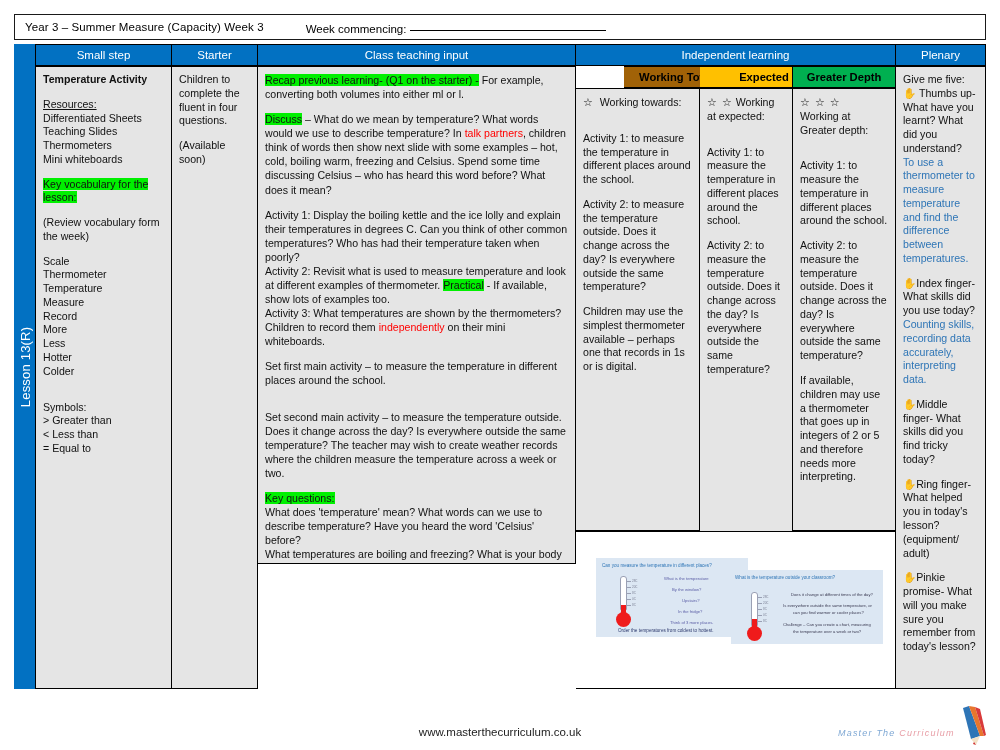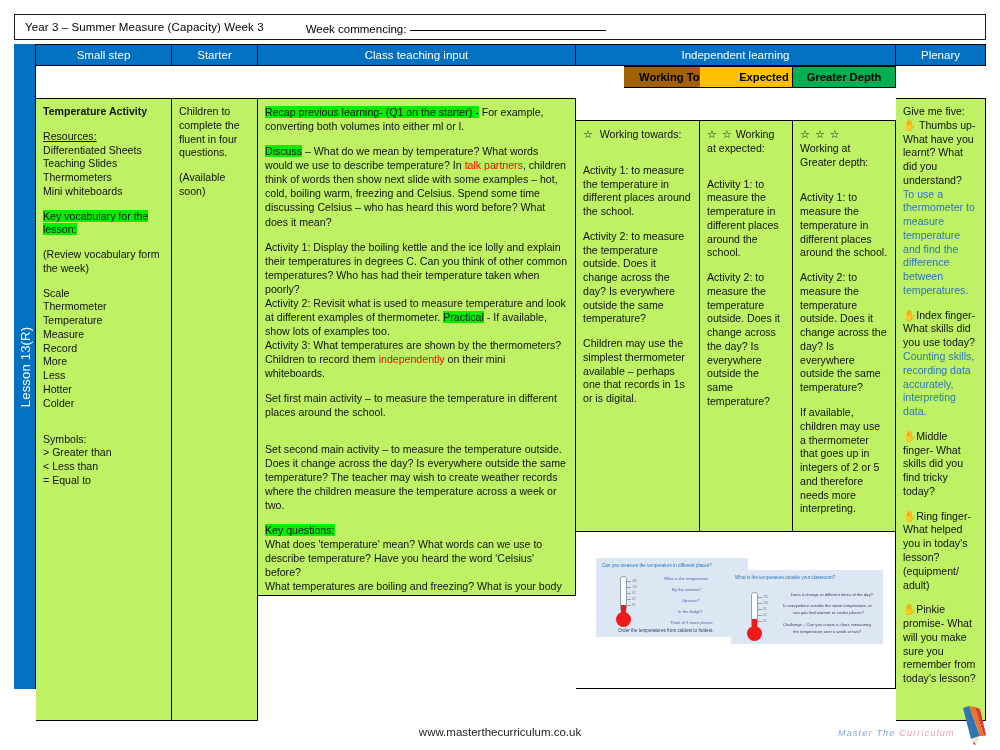--- a/index.html
+++ b/index.html
@@ -87,26 +87,25 @@
     font-size: 11.5px;
     display: flex; align-items: center; justify-content: center;
     border: 1px solid #000;
     box-sizing: border-box;
     border-left: none;
   }
 
   
   .cell {
     position: absolute;
-    background: #bef264;
+    background: #e5e5e5;
     border: 1px solid #000;
     border-left: none;
     box-sizing: border-box;
     overflow: hidden;
-    margin-top: 32px;
   }
   .cellpad { padding: 6px 7px 4px 7px; }
 
   .txt {
     font-size: 10.6px;
     line-height: 1.30;
     color: #111;
   }
   .txt p { margin: 0 0 0 0; }
   .blank { height: 11px; }

